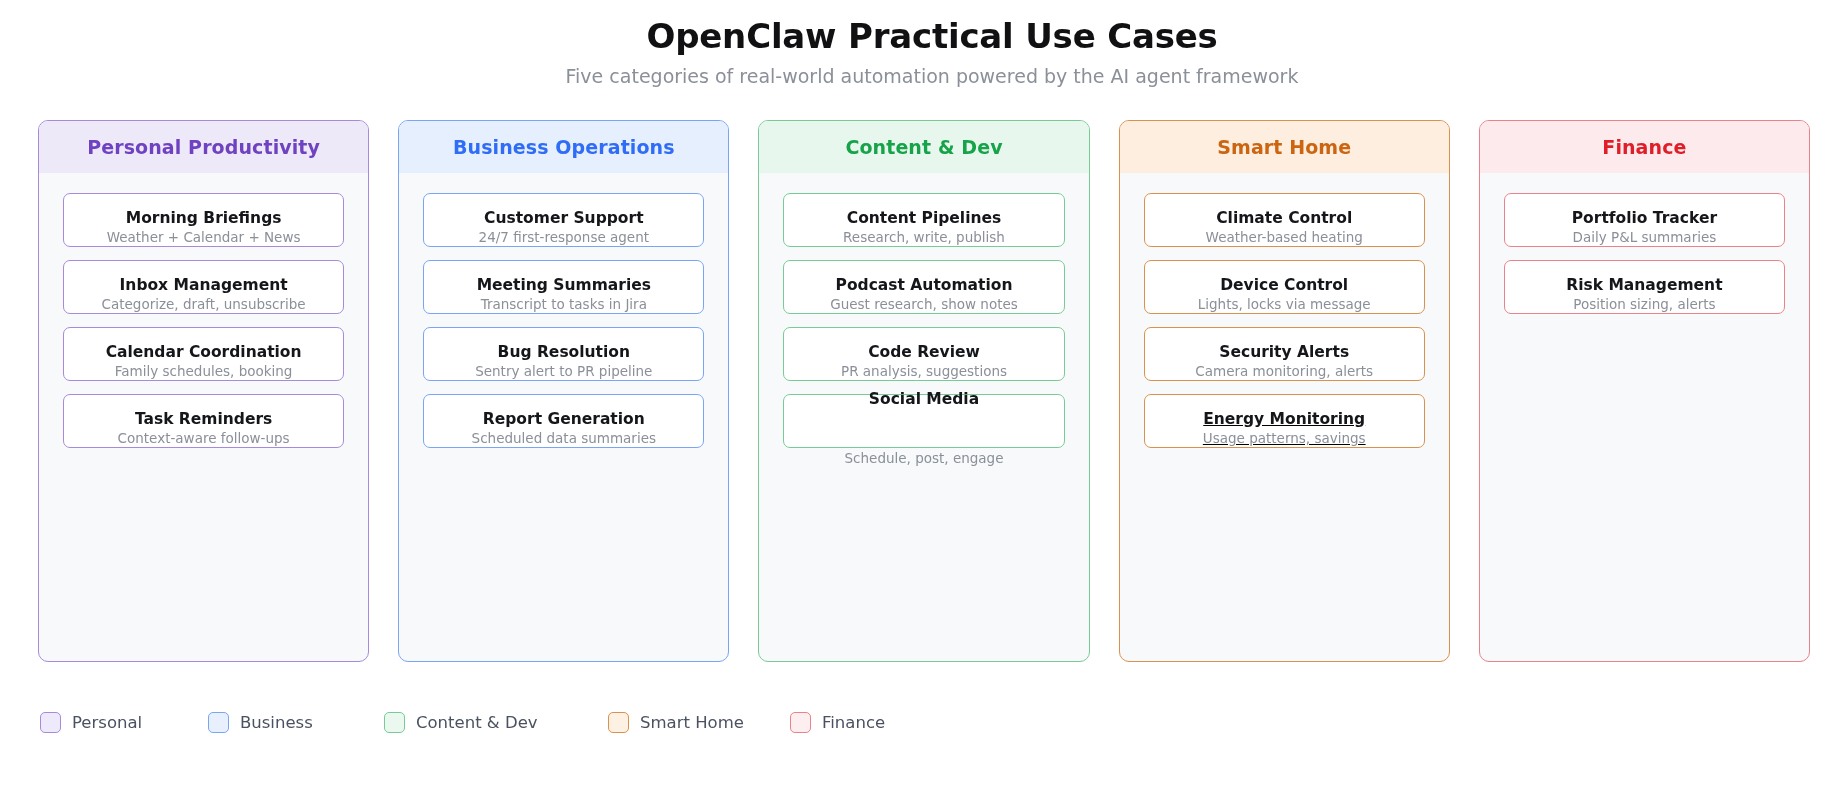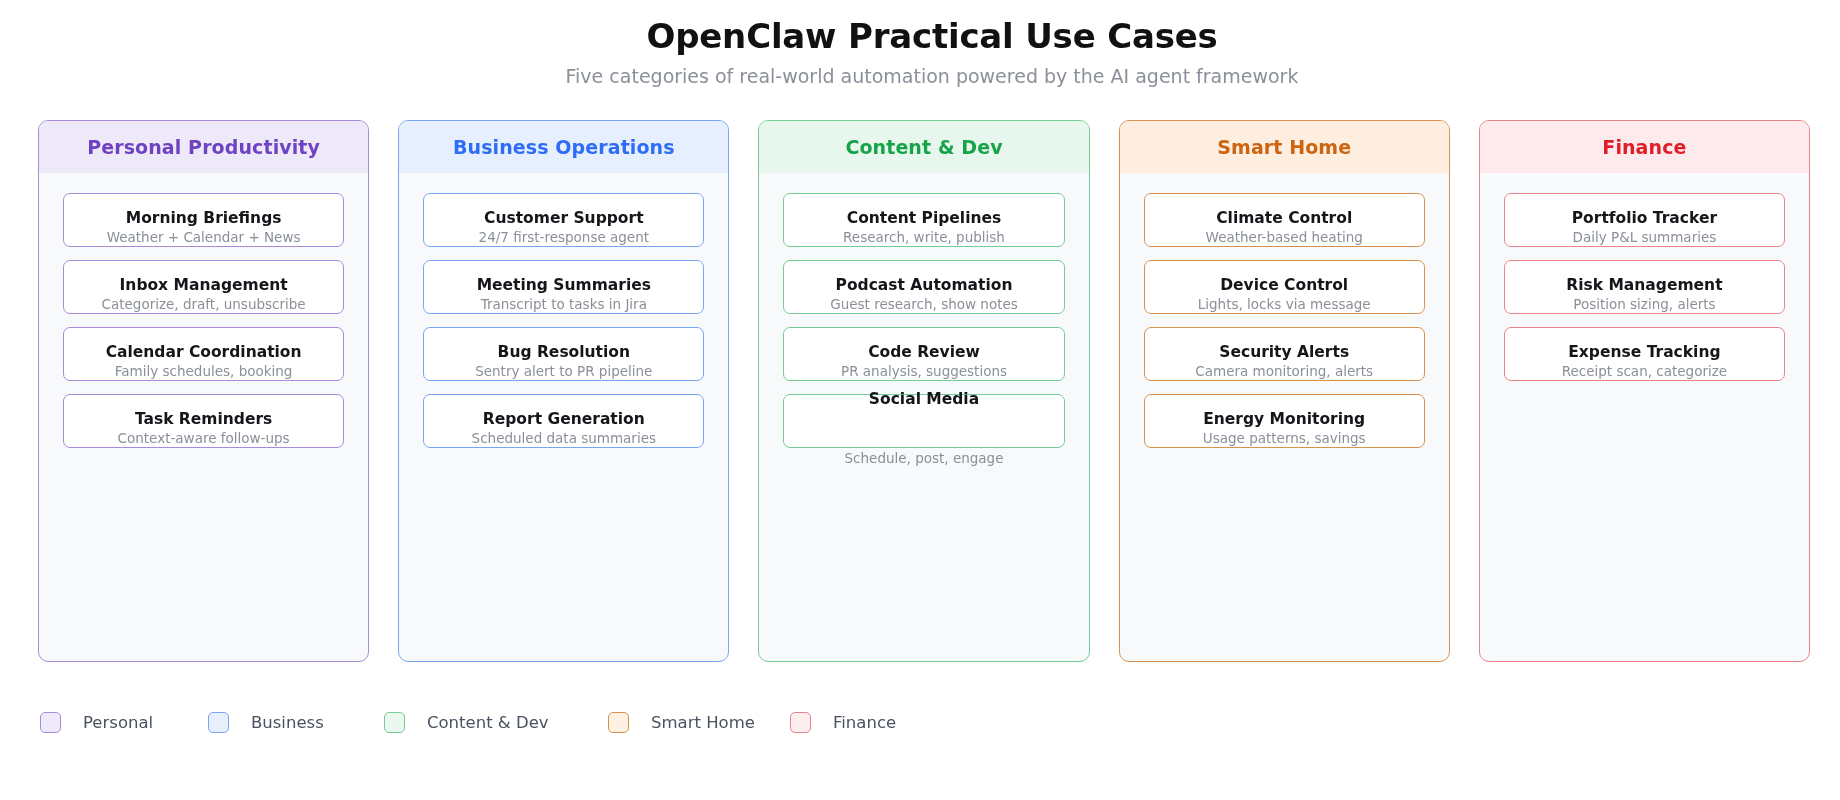--- a/index.html
+++ b/index.html
@@ -118,21 +118,21 @@
     left: 40px;
     top: 712px;
     display: flex;
     flex-direction: row;
     align-items: center;
   }
   .legend-item {
     display: flex;
     flex-direction: row;
     align-items: center;
-    gap: 22px;
+    gap: 11px;
   }
   .legend-swatch {
     width: 21px;
     height: 21px;
     border-radius: 5px;
     border: 1.5px solid #999999;
     background: #eeeeee;
   }
   .legend-label {
     font-size: 16.5px;
@@ -223,40 +223,36 @@
             <div class="uc-desc">Weather-based heating</div>
           </div>
           <div class="use-case" style="border-color: rgb(217, 146, 78);">
             <div class="uc-title">Device Control</div>
             <div class="uc-desc">Lights, locks via message</div>
           </div>
           <div class="use-case" style="border-color: rgb(217, 146, 78);">
             <div class="uc-title">Security Alerts</div>
             <div class="uc-desc">Camera monitoring, alerts</div>
           </div>
-          <div class="use-case" style="border-color: rgb(217, 146, 78);">
+          <div class="use-case" style="border-color: rgb(217, 146, 78); text-decoration: underline;">
             <div class="uc-title">Energy Monitoring</div>
             <div class="uc-desc">Usage patterns, savings</div>
           </div>
         </div>
       </div>
       <div class="column" style="border-color: rgb(234, 130, 137); background: rgb(248, 249, 251);">
         <div class="column-header" style="background: rgb(253, 234, 236); color: rgb(224, 30, 40);">Finance</div>
         <div class="column-body">
           <div class="use-case" style="border-color: rgb(234, 130, 137);">
             <div class="uc-title">Portfolio Tracker</div>
             <div class="uc-desc">Daily P&amp;L summaries</div>
           </div>
           <div class="use-case" style="border-color: rgb(234, 130, 137);">
             <div class="uc-title">Risk Management</div>
             <div class="uc-desc">Position sizing, alerts</div>
-          </div>
-          <div class="use-case" style="border-color: rgb(234, 130, 137);">
-            <div class="uc-title">Expense Tracking</div>
-            <div class="uc-desc">Receipt scan, categorize</div>
           </div>
         </div>
       </div>
     </div>
 
   <div class="legend" style="position: absolute; height: 21px;">
       <div class="legend-item" style="position: absolute; left: 0px; top: 0px;">
         <div class="legend-swatch" style="border-color: rgb(167, 139, 218); background: rgb(239, 234, 251);"></div>
         <div class="legend-label">Personal</div>
       </div>

